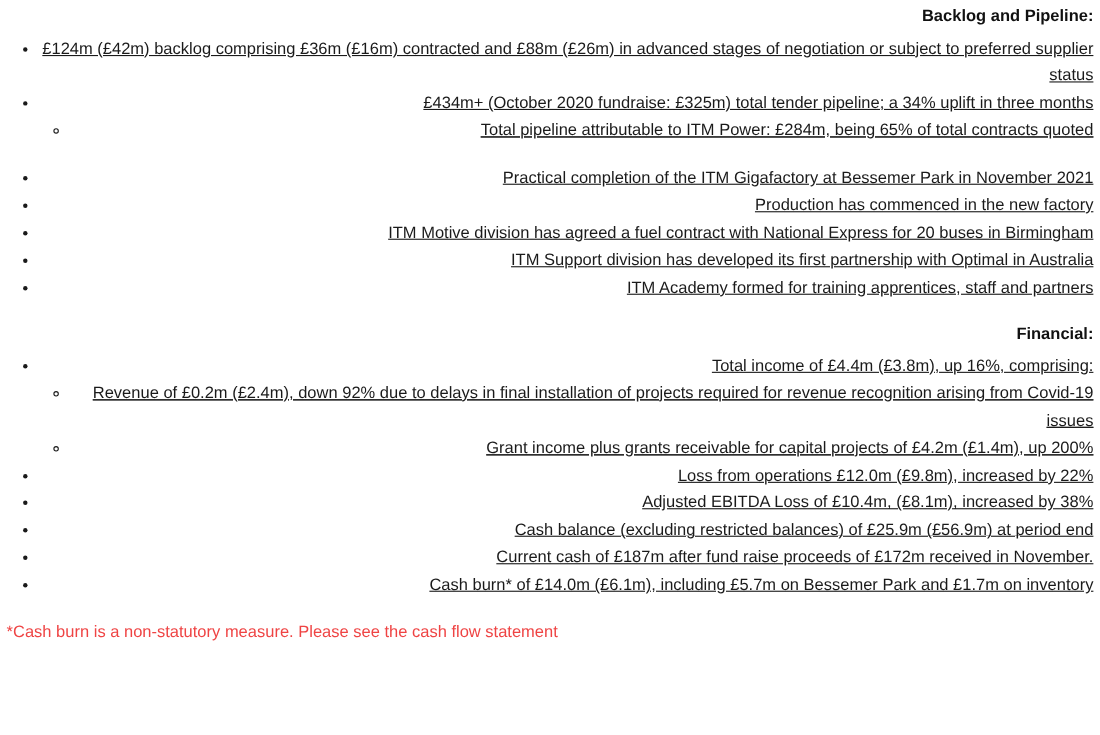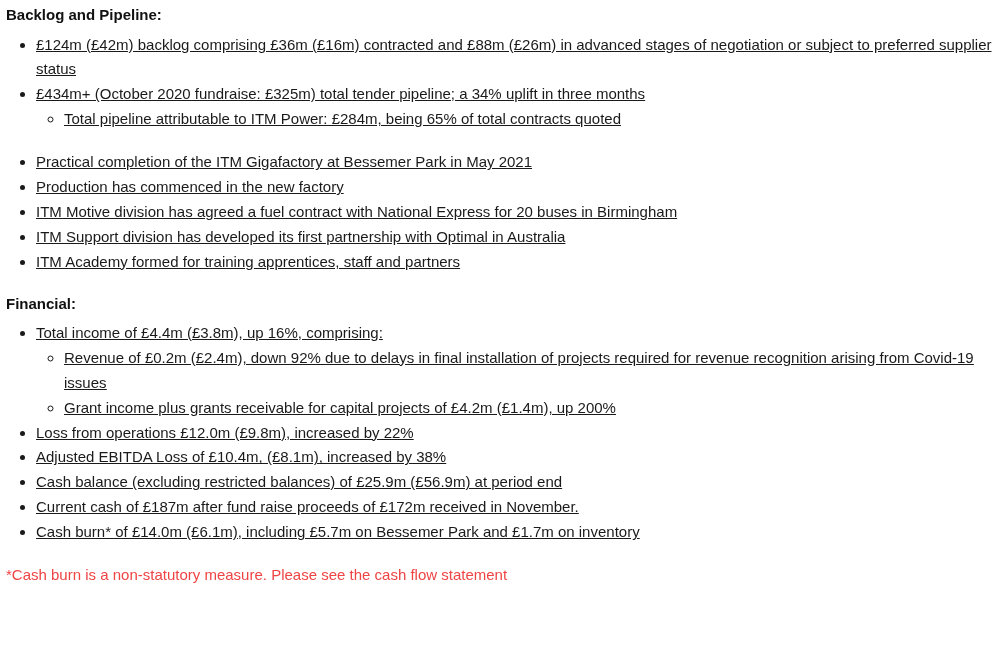--- a/index.html
+++ b/index.html
@@ -21,20 +21,21 @@
   }
   .section-heading {
     font-size: 15px;
     font-weight: bold;
     line-height: 1.5;
     margin: 0 0 6px 0;
     color: #111111;
   }
   .section-block {
     margin-bottom: 18px;
+    text-align: right;
   }
   ul.level1 {
     list-style-type: disc;
     margin: 0 0 0 0;
     padding-left: 30px;
   }
   ul.level2 {
     list-style-type: circle;
     margin: 0;
     padding-left: 28px;
@@ -75,21 +76,21 @@
             <span>Total pipeline attributable to ITM Power: £284m, being 65% of total contracts quoted</span>
           </li>
         </ul>
       </li>
     </ul>
   </div>
 
   <div class="section-block">
     <ul class="level1">
       <li>
-        <span>Practical completion of the ITM Gigafactory at Bessemer Park in May 2021</span>
+        <span>Practical completion of the ITM Gigafactory at Bessemer Park in November 2021</span>
       </li>
       <li>
         <span>Production has commenced in the new factory</span>
       </li>
       <li>
         <span>ITM Motive division has agreed a fuel contract with National Express for 20 buses in Birmingham</span>
       </li>
       <li>
         <span>ITM Support division has developed its first partnership with Optimal in Australia</span>
       </li>

